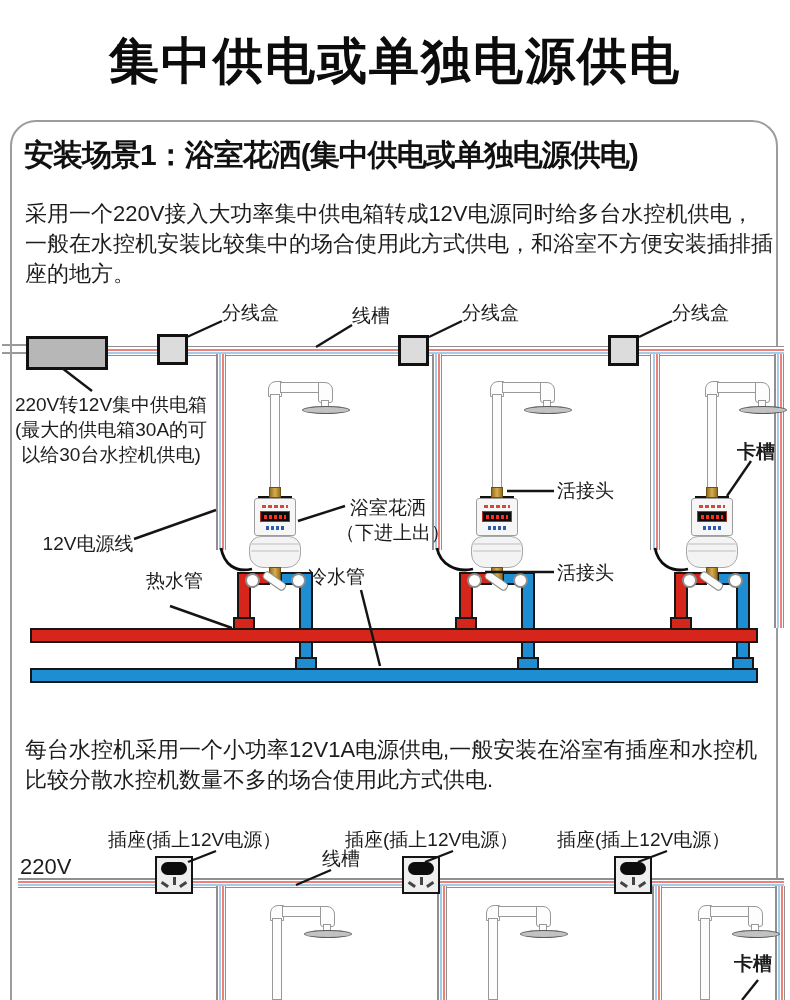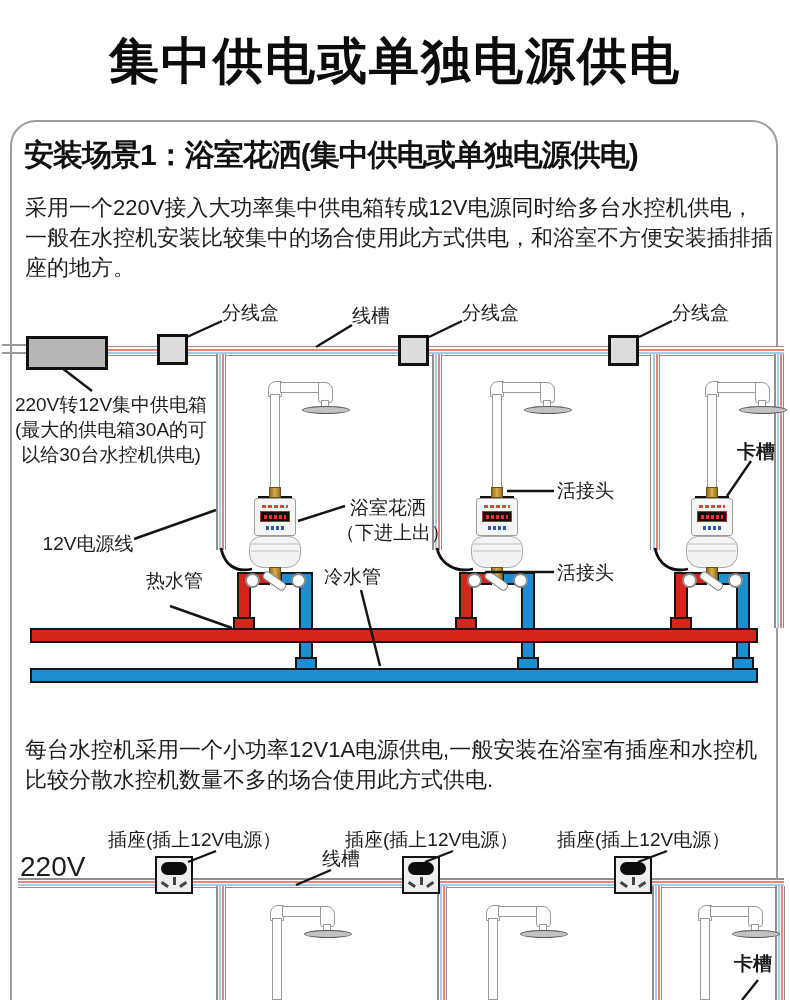--- a/index.html
+++ b/index.html
@@ -48,21 +48,21 @@
   .gwire { position:absolute; height:2px; background:#9a9a9a; }
 </style>
 </head>
 <body>
 
 <div class="canvas">
 
   <div class="title">集中供电或单独电源供电</div>
   <div class="panel"></div>
   <div class="hdr">安装场景1：浴室花洒(集中供电或单独电源供电)</div>
-  <div class="para" style="top:193px">采用一个220V接入大功率集中供电箱转成12V电源同时给多台水控机供电，一般在水控机安装比较集中的场合使用此方式供电，和浴室不方便安装插排插座的地方。</div>
+  <div class="para" style="top:199px">采用一个220V接入大功率集中供电箱转成12V电源同时给多台水控机供电，一般在水控机安装比较集中的场合使用此方式供电，和浴室不方便安装插排插座的地方。</div>
 
   <div class="gwire" style="left:2px;top:344px;width:25px"></div>
   <div class="gwire" style="left:2px;top:352px;width:25px"></div>
   <div class="abs" style="left:26px;top:336px;width:82px;height:34px;background:#b7b7b7;border:3px solid #111;z-index:8"></div>
 
   <div class="trough-h" style="left:106px;top:346px;width:678px"></div>
   <div class="trough-v" style="left:216px;top:354px;height:196px"></div>
   <div class="trough-v" style="left:432px;top:354px;height:196px"></div>
   <div class="trough-v" style="left:650px;top:354px;height:196px"></div>
   <div class="trough-v" style="left:774px;top:354px;height:274px"></div>
@@ -168,25 +168,25 @@
   <div class="lbl" style="left:557px;top:480px">活接头</div>
   <div class="lbl" style="left:336px;top:495px;line-height:25px">
     <div style="padding-left:14px">浴室花洒</div>
     <div>（下进上出）</div>
   </div>
   <div class="lbl" style="left:10px;top:531px;width:156px;text-align:center;line-height:25px">
     <div>12V电源线</div>
   </div>
   <div class="lbl" style="left:557px;top:562px">活接头</div>
   <div class="lbl" style="left:146px;top:570px">热水管</div>
-  <div class="lbl" style="left:324px;top:566px">冷水管</div>
+  <div class="lbl" style="left:308px;top:566px">冷水管</div>
 
   <div class="para" style="top:735px">每台水控机采用一个小功率12V1A电源供电,一般安装在浴室有插座和水控机比较分散水控机数量不多的场合使用此方式供电.</div>
 
-  <div class="lbl" style="left:20px;top:856px;font-size:28px">220V</div>
+  <div class="lbl" style="left:20px;top:856px;font-size:22px">220V</div>
   <div class="trough-h" style="left:18px;top:878px;width:766px"></div>
   <div class="trough-v" style="left:216px;top:886px;height:114px"></div>
   <div class="trough-v" style="left:437px;top:886px;height:114px"></div>
   <div class="trough-v" style="left:652px;top:886px;height:114px"></div>
   <div class="trough-v" style="left:775px;top:886px;height:114px"></div>
 
   <div class="socket" style="left:155px;top:856px;z-index:9">
     <div class="plug"></div>
     <div class="pinv"></div>
     <div class="pinl"></div>

